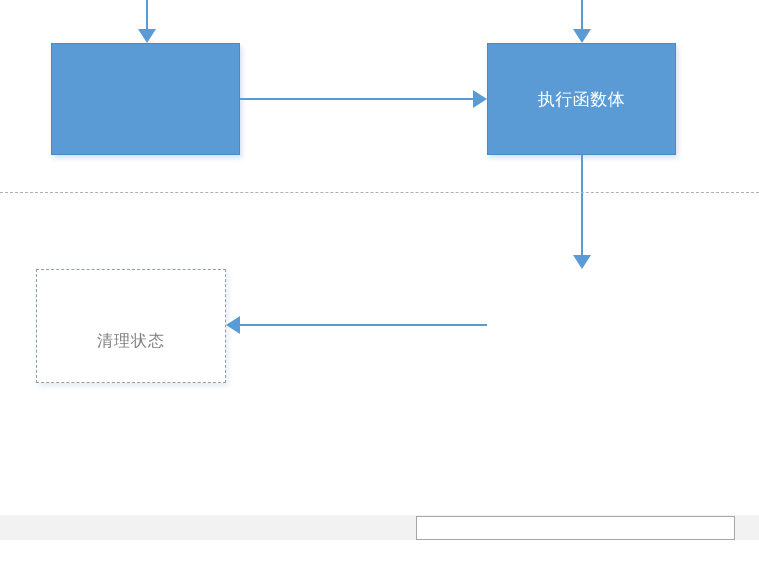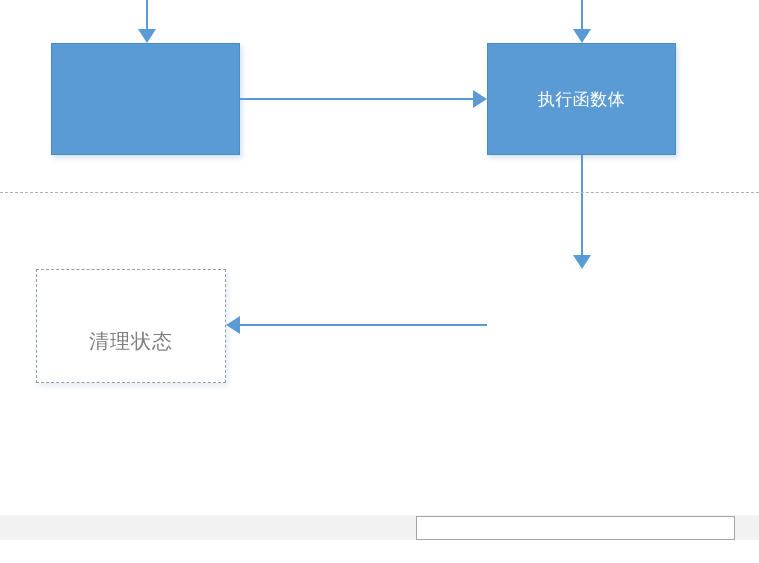--- a/index.html
+++ b/index.html
@@ -37,21 +37,21 @@
     letter-spacing: 0.5px;
     white-space: nowrap;
   }
   .node-dashed {
     background: #FFFFFF;
     border: 1px dashed #9a9a9a;
     box-shadow: 2px 3px 6px rgba(180,205,230,0.40);
   }
   .node-dashed .node-label {
     color: #7F7F7F;
-    font-size: 20px;
+    font-size: 16px;
     letter-spacing: 1px;
     white-space: nowrap;
     margin-top: 31px;
   }
 
   
   .conn {
     position: absolute;
   }
   .conn-line-v {

